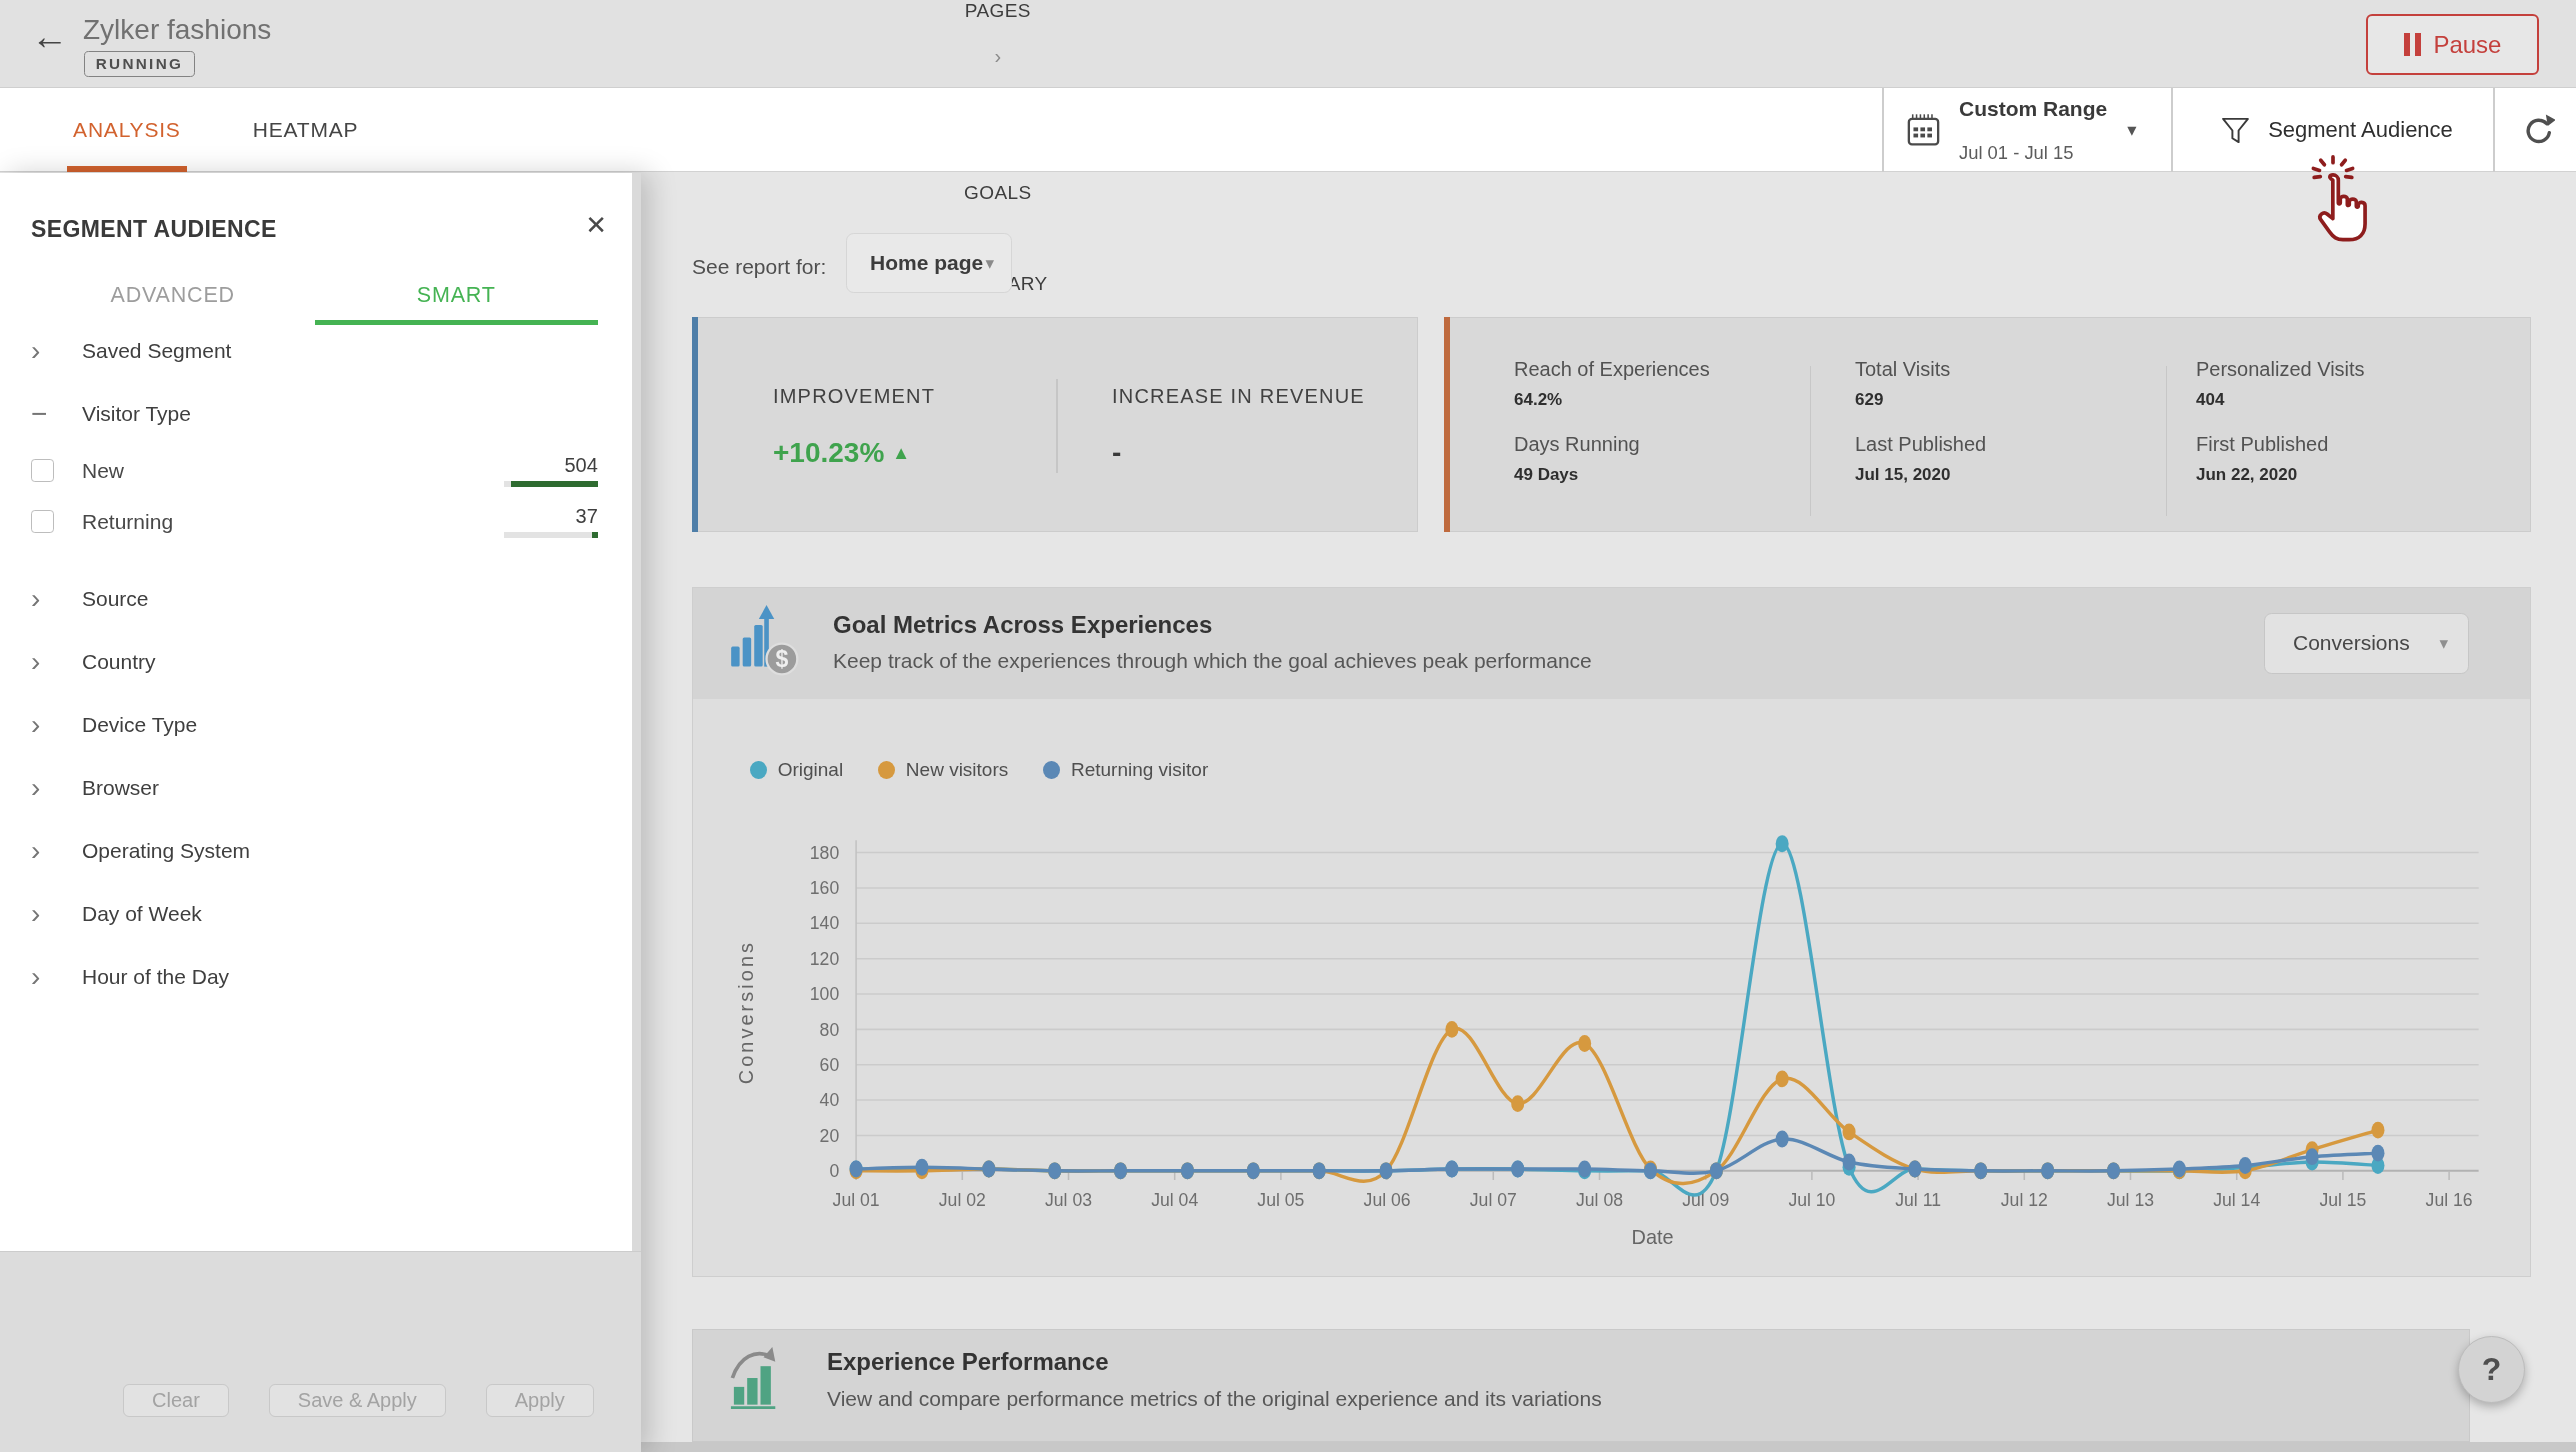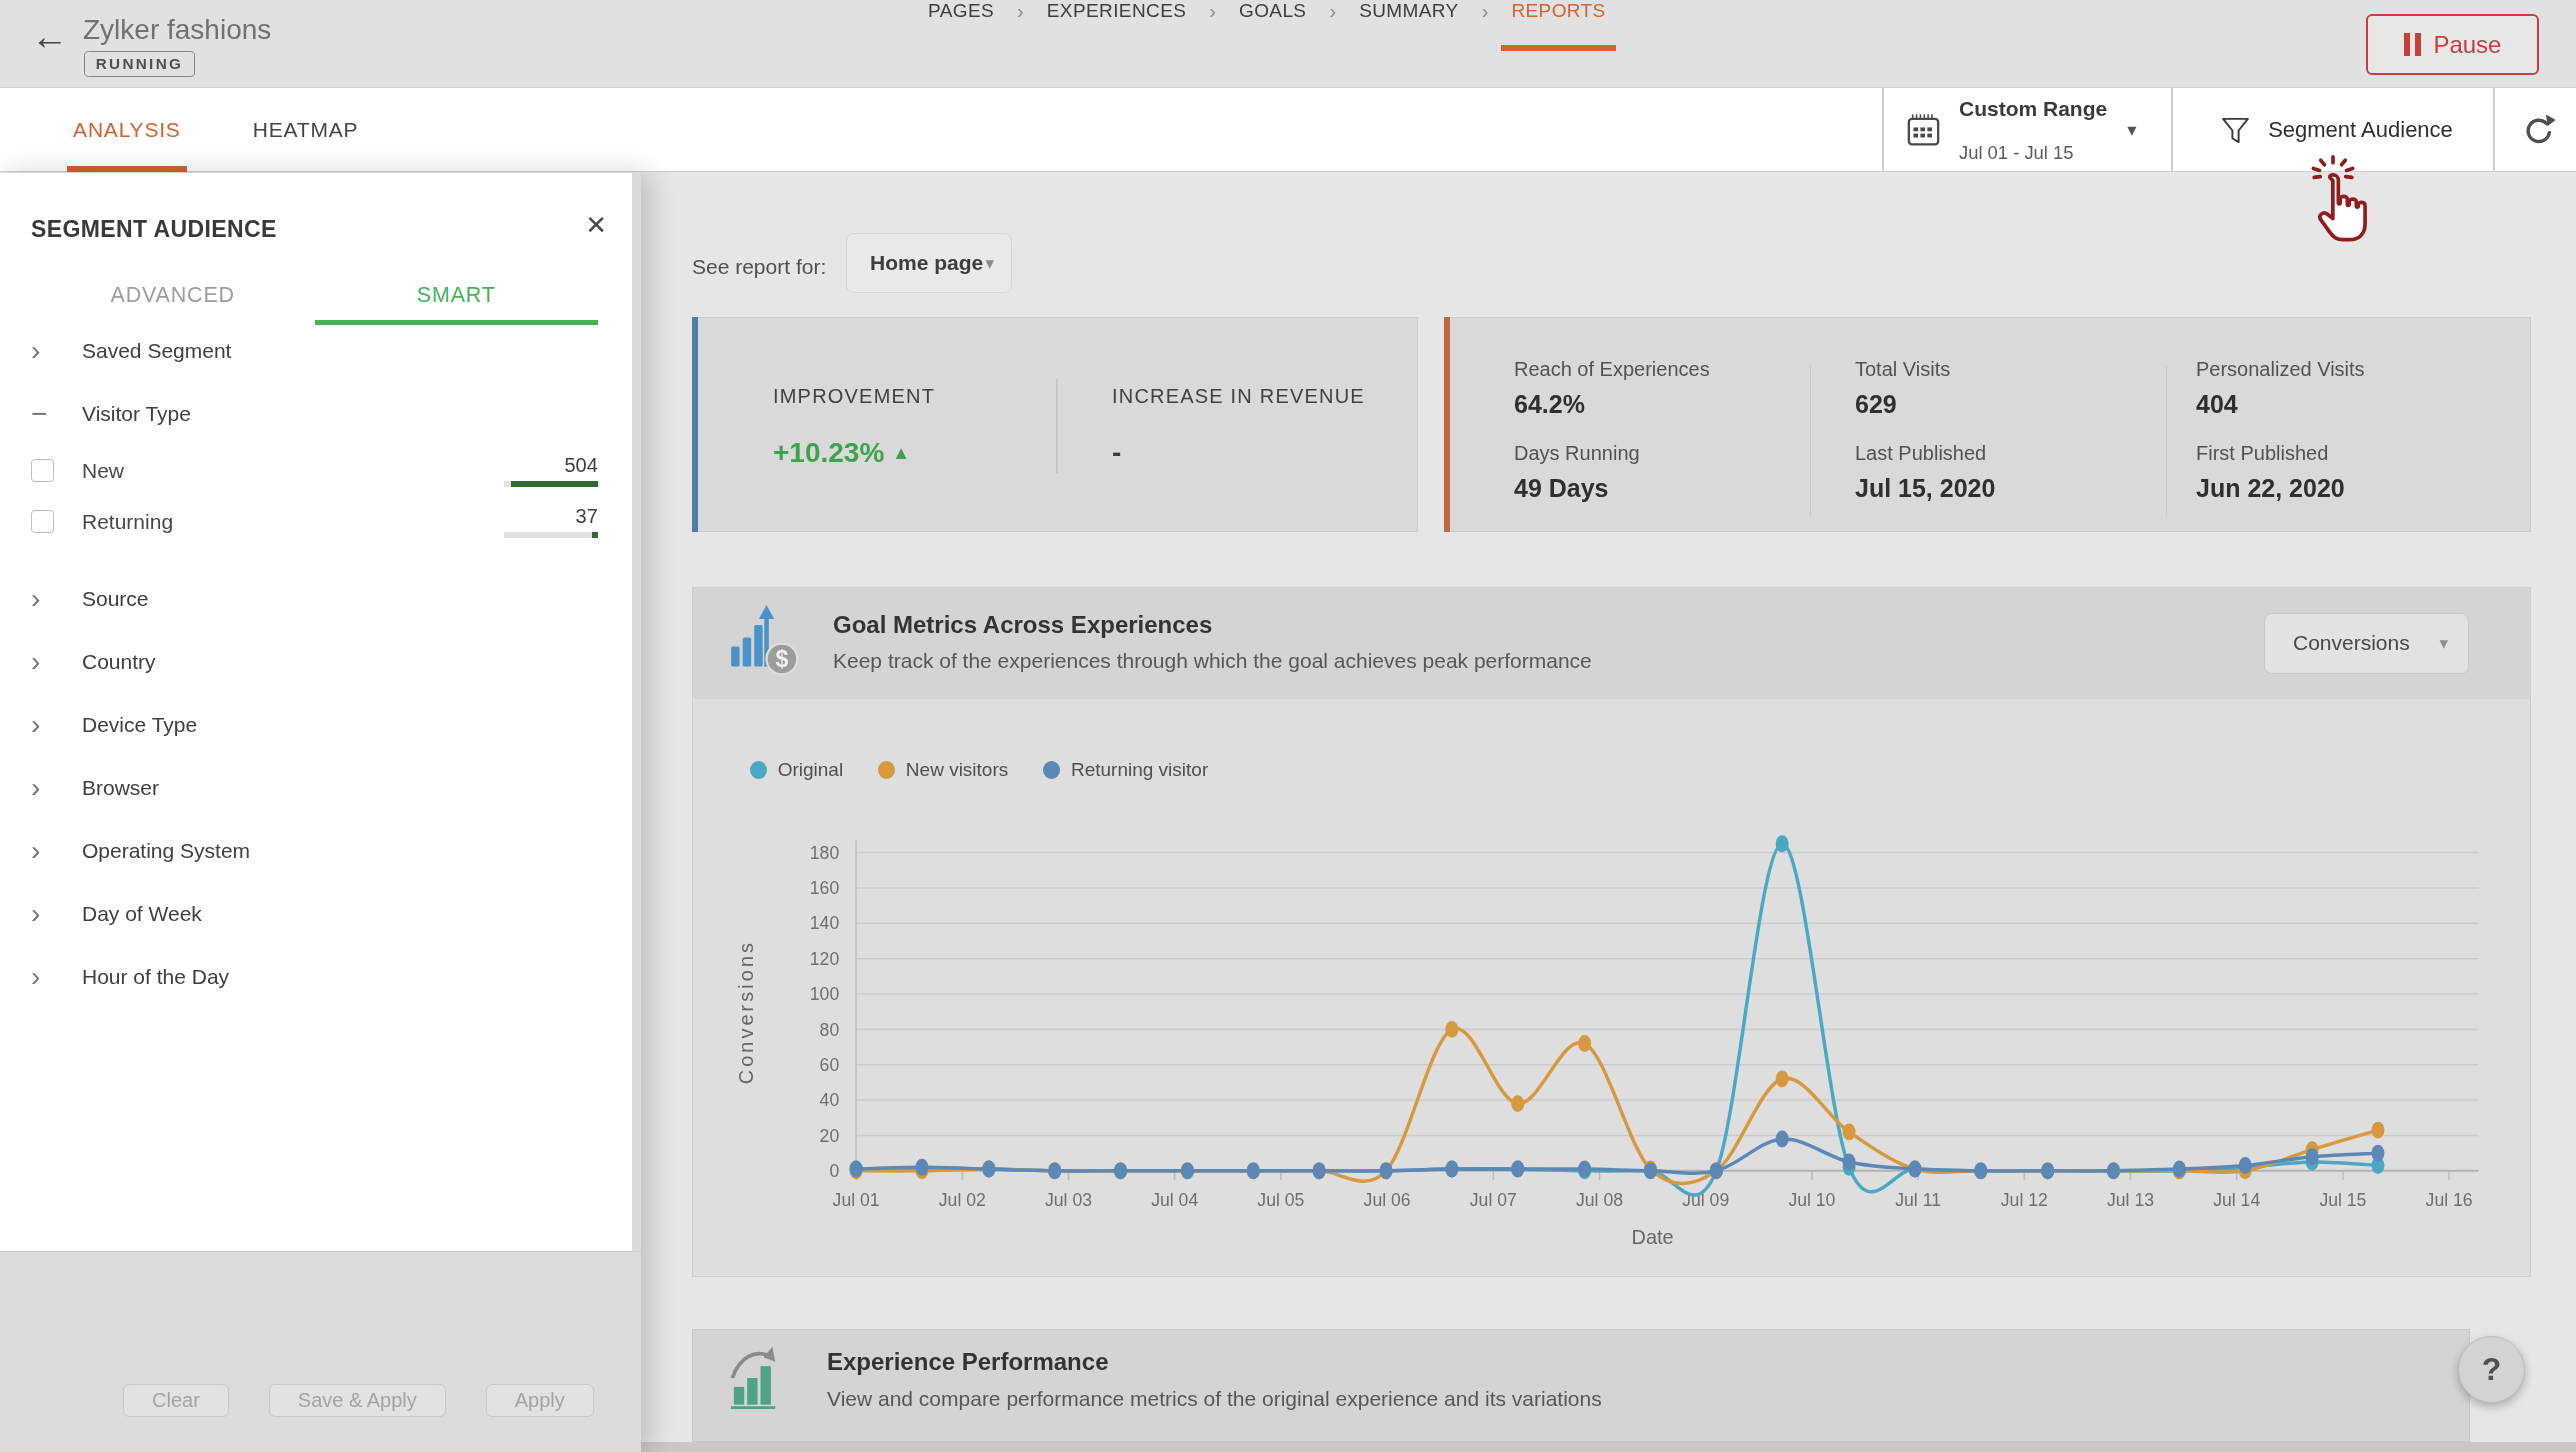--- a/index.html
+++ b/index.html
@@ -6,21 +6,21 @@
   html,body { background:#9a9a9a; }
   .screen {
     position:relative; width:2576px; height:1452px; overflow:hidden;
     background:#e6e6e6; font-family:"Liberation Sans", sans-serif; color:#3c3c3c;
   }
   
   .topbar { position:absolute; left:0; top:0; width:2576px; height:88px; background:#e1e1e1; border-bottom:0.8px solid #cfcfcf; }
   .back-btn { position:absolute; left:31px; top:18.4px; font-size:37px; color:#454545; cursor:pointer; line-height:1; }
   .app-title { position:absolute; left:83px; top:14px; font-size:28px; color:#717171; }
   .status-badge { position:absolute; left:84px; top:51px; font-size:15.3px; font-weight:bold; letter-spacing:2.3px; color:#4f4f4f; border:1.5px solid #828282; border-radius:4.6px; padding:3.1px 10.7px; background:transparent; }
-  .breadcrumb { position:absolute; left:928px; top:0; height:88px; display:flex; align-items:flex-start; gap:23px; }
+  .breadcrumb { position:absolute; left:928px; top:0; height:88px; display:flex; align-items:center; gap:23px;flex-direction:column; }
   .crumb { font-size:19px; font-weight:500; letter-spacing:0.4px; color:#3d3d3d; cursor:pointer; }
   .crumb-sep { font-size:20px; color:#8a8a8a; }
   .crumb.active { color:#d2622e; position:relative; }
   .crumb.active::after { content:''; position:absolute; left:-10.7px; right:-10.7px; bottom:-29px; height:6.1px; background:#d2622e; }
   .pause-btn { position:absolute; left:2366px; top:14px; width:173px; height:61px; border:2.3px solid #c4403c; border-radius:6.1px; background:#e7e7e7; display:flex; align-items:center; justify-content:center; gap:12.3px; cursor:pointer; }
   .pause-ic { display:flex; gap:5.4px; }
   .pause-ic i { display:block; width:6.1px; height:23px; background:#c4403c; }
   .pause-btn span { font-size:24px; font-weight:500; color:#c4403c; }
   
   .toolbar { position:absolute; left:0; top:88px; width:2576px; height:84px; background:#ffffff; border-bottom:1.5px solid #d2d2d2; }
@@ -70,21 +70,21 @@
   .imp-half-label { font-size:20px; letter-spacing:1.2px; color:#414141; font-weight:500; }
   .imp-left { position:absolute; left:80px; top:67px; }
   .imp-value { margin-top:29px; font-size:28px; font-weight:bold; color:#3fa34d; }
   .imp-value .tri { font-size:18.4px; vertical-align:3.1px; }
   .imp-div { position:absolute; left:363px; top:61px; width:1.5px; height:94px; background:#c6c6c6; }
   .imp-right { position:absolute; left:419px; top:67px; }
   .rev-value { margin-top:29px; font-size:28px; font-weight:bold; color:#3a3a3a; }
   .stats-card { left:1444px; top:317px; width:1087px; height:215px; }
   .stats-grid { position:absolute; left:69px; top:40px; display:grid; grid-template-columns:341px 341px 330px; row-gap:23px; }
   .stat-label { font-size:20px; color:#525252; }
-  .stat-value { margin-top:9.2px; font-size:25px; font-weight:bold; color:#2f2f2f; }
+  .stat-value { margin-top:9.2px; font-size:17px; font-weight:bold; color:#2f2f2f; }
   .stat-div { position:absolute; top:48px; width:0.8px; height:150px; background:#c7c7c7; }
   
   .goal-card { position:absolute; left:692px; top:587px; width:1839px; height:690px; background:#dedede; border:0.8px solid #cecece; }
   .goal-band { position:absolute; left:0; top:0; width:100%; height:111px; background:#d4d4d4; }
   .goal-head { position:absolute; left:32px; top:14px; display:flex; gap:28px; align-items:center; }
   .goal-texts .g-title { font-size:24px; font-weight:bold; color:#333; }
   .goal-texts .g-sub { margin-top:10.7px; font-size:21px; color:#575757; }
   .metric-chip { position:absolute; right:61px; top:24.5px; width:205px; height:61px; background:#e2e2e2; border:1.5px solid #c6c6c6; border-radius:7.7px; display:flex; align-items:center; cursor:pointer; }
   .metric-chip .mc-val { margin-left:28px; font-size:21px; color:#474747; }
   .metric-chip .mc-caret { margin-left:auto; margin-right:20px; font-size:17px; color:#8f8f8f; }

